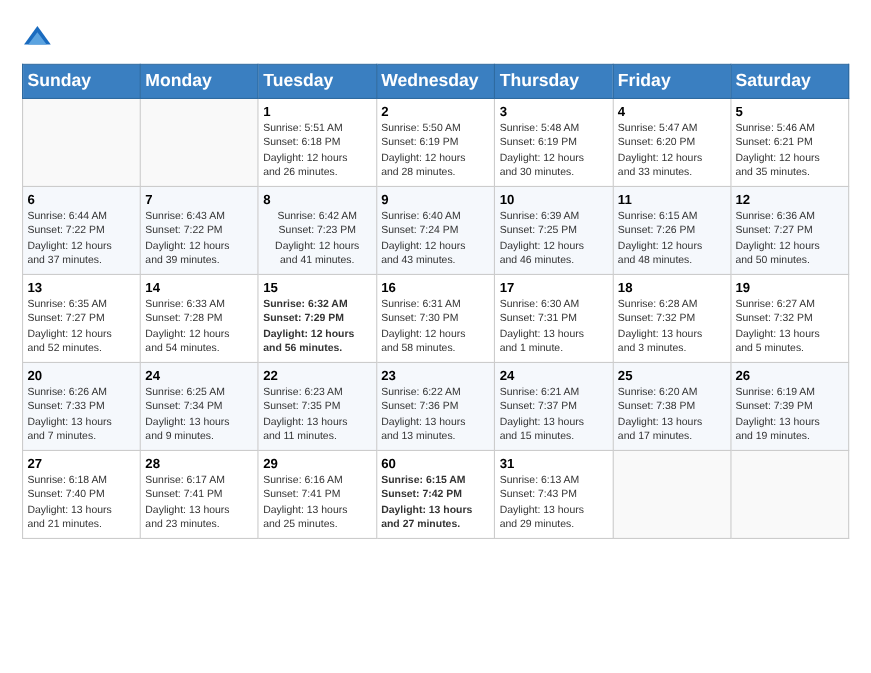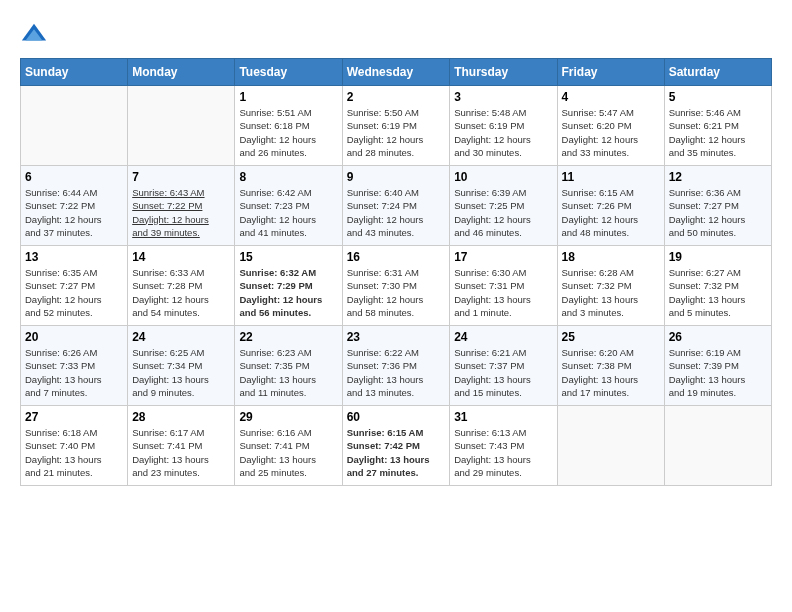--- a/index.html
+++ b/index.html
@@ -48,21 +48,21 @@
     table {
       width: 100%;
       border-collapse: collapse;
       font-size: 10px;
     }
     thead tr th {
       background-color: #3a7fc1;
       color: white;
       padding: 6px 4px;
       text-align: left;
-      font-size: 12px;
+      font-size: 16px;
       font-weight: bold;
       border: 1px solid #2e6aa0;
     }
     tbody tr td {
       border: 1px solid #ccc;
       vertical-align: top;
       padding: 4px;
       height: 80px;
       width: 108px;
       background: #fff;
@@ -160,28 +160,28 @@
       <tr>
         <td>
           <span class="day-num">6</span>
           <div class="day-info" style="white-space: pre-line;">Sunrise: 6:44 AM
 Sunset: 7:22 PM
 Daylight: 12 hours
 and 37 minutes.</div>
         </td>
         <td>
           <span class="day-num">7</span>
-          <div class="day-info" style="white-space: pre-line; text-decoration: underline;">Sunrise: 6:43 AM
+          <div class="day-info" style="white-space: pre-line;">Sunrise: 6:43 AM
 Sunset: 7:22 PM
 Daylight: 12 hours
 and 39 minutes.</div>
         </td>
         <td>
           <span class="day-num">8</span>
-          <div class="day-info" style="white-space: pre-line;">Sunrise: 6:42 AM
+          <div class="day-info" style="white-space: pre-line; text-align: center;">Sunrise: 6:42 AM
 Sunset: 7:23 PM
 Daylight: 12 hours
 and 41 minutes.</div>
         </td>
         <td>
           <span class="day-num">9</span>
           <div class="day-info" style="white-space: pre-line;">Sunrise: 6:40 AM
 Sunset: 7:24 PM
 Daylight: 12 hours
 and 43 minutes.</div>

